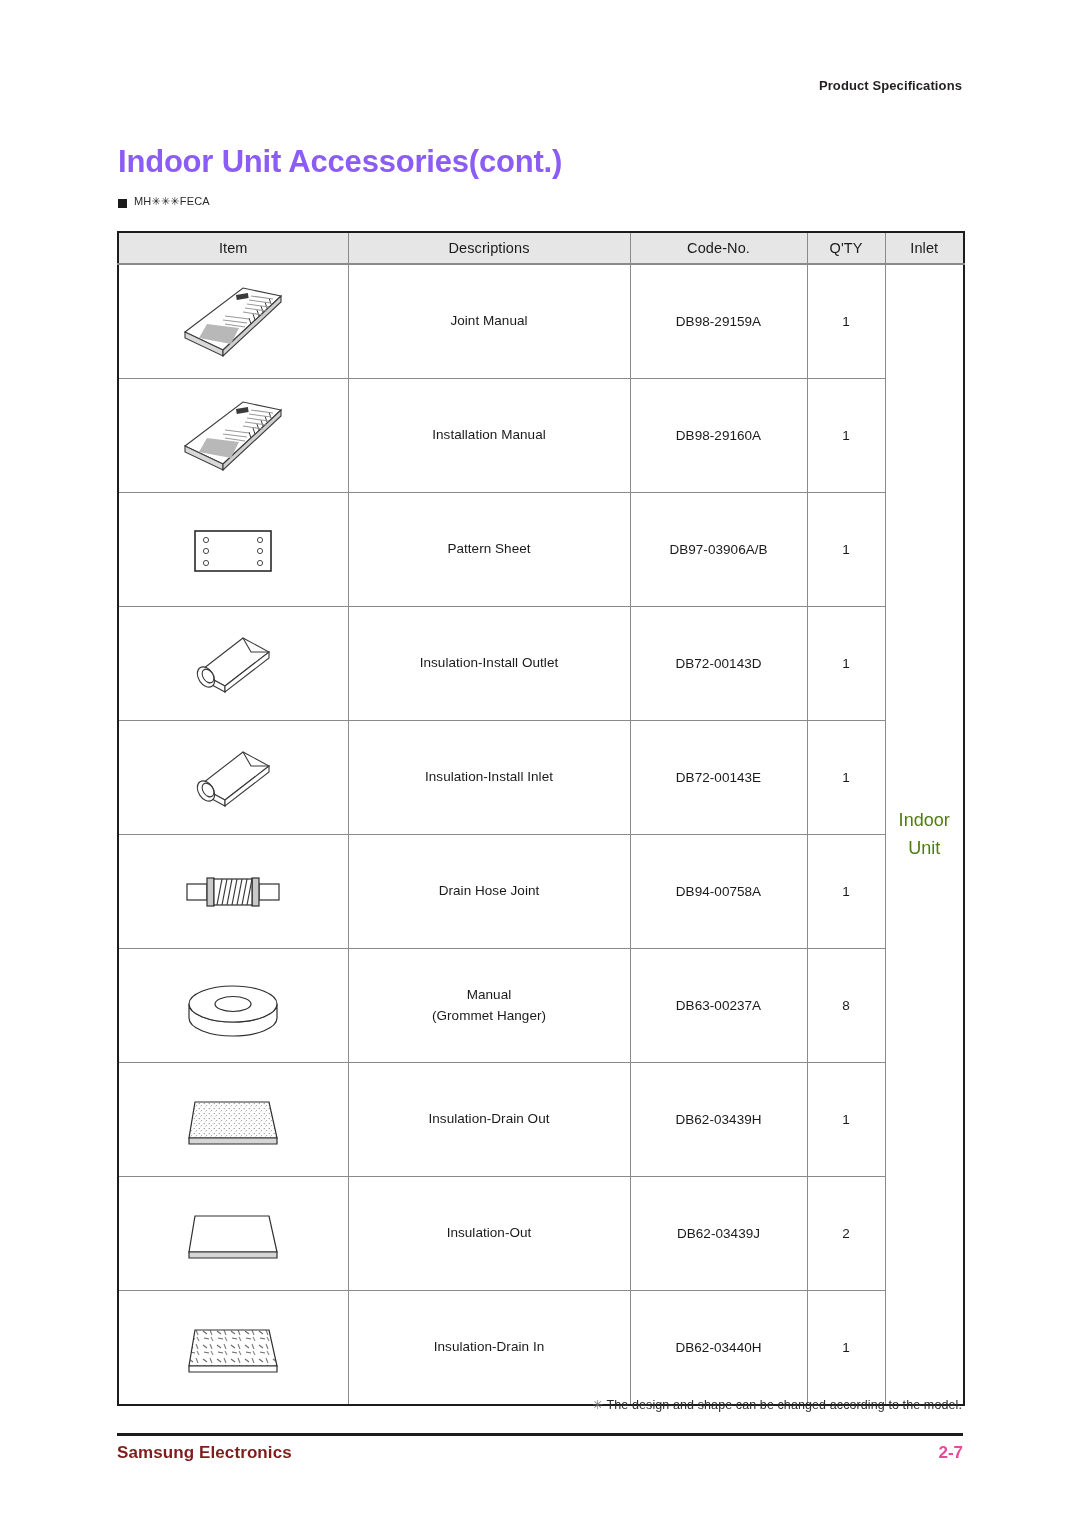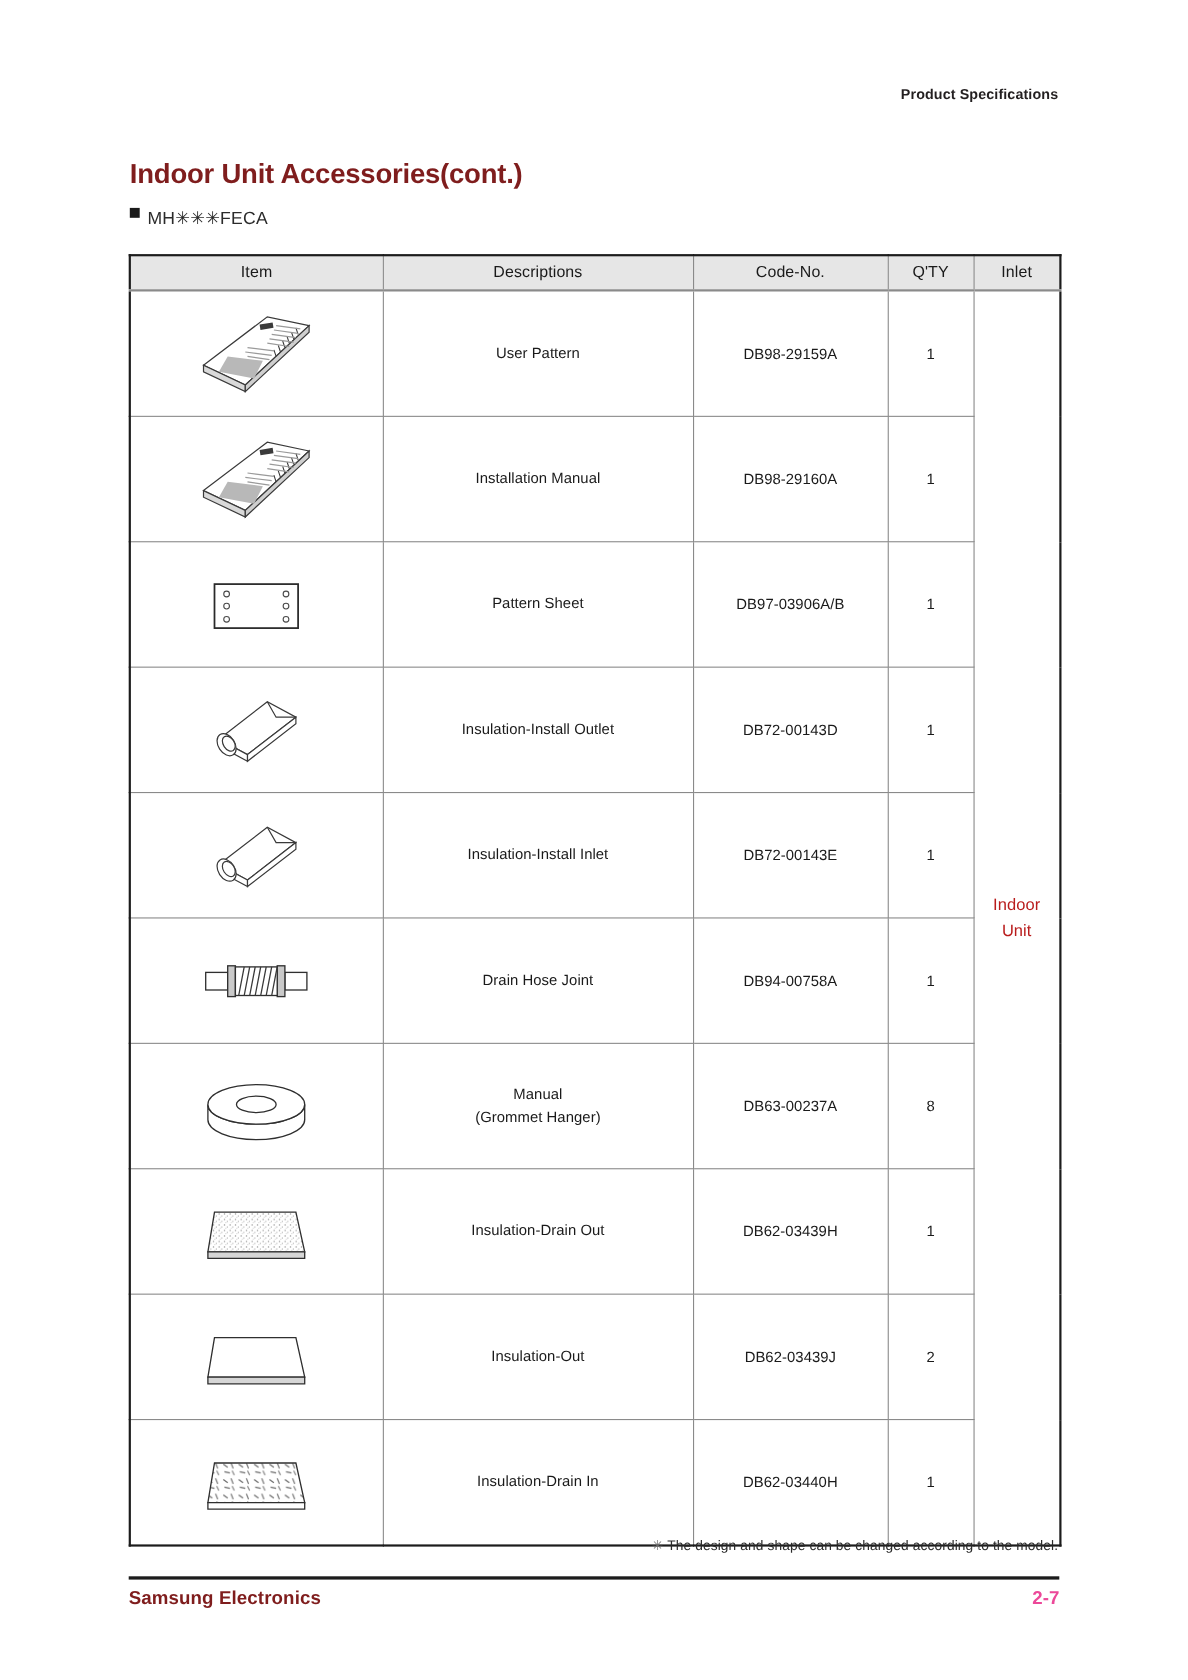--- a/index.html
+++ b/index.html
@@ -29,33 +29,33 @@
   }
 
   
   .title-block {
     position: absolute;
     left: 118px;
     top: 145px;
     width: 860px;
   }
   .page-title {
-    font-size: 25px;
+    font-size: 31px;
     font-weight: bold;
     letter-spacing: -0.2px;
-    color: #7f1d1d;
+    color: #8b5cf6;
     margin: 0;
     line-height: 1.1;
   }
   .model-line {
     margin-top: 16px;
-    font-size: 16px;
+    font-size: 11px;
     color: #2b2b2b;
     display: flex;
-    align-items: flex-start;
+    align-items: flex-end;
     gap: 7px;
     letter-spacing: .2px;
   }
   .bullet-square {
     display: inline-block;
     width: 9px; height: 9px;
     background: #1a1a1a;
     flex: 0 0 auto;
     position: relative;
     top: 0px;
@@ -105,23 +105,23 @@
     padding: 0;
     letter-spacing: .05px;
   }
   table.acc-table tbody tr:last-child td { border-bottom: none; }
   table.acc-table tbody td.cell-remark { border-right: none; }
   table.acc-table tbody td.cell-qty { font-size: 13.5px; }
 
   .desc-text { line-height: 1.55; }
 
   .remark-text {
-    font-size: 15px;
+    font-size: 18px;
     line-height: 1.55;
-    color: #b91c1c;
+    color: #4d7c0f;
   }
 
   
   .illus {
     display: flex;
     align-items: center;
     justify-content: center;
     height: 113px;
   }
   .illus svg { display: block; }
@@ -212,21 +212,21 @@
               <rect x="63" y="21" width="12" height="5" fill="#3a3a3a" transform="rotate(-9 63 21)"></rect>
               <g stroke="#9a9a9a" stroke-width="1.1">
                 <path d="M78 22 L100 25 M76 26 L98 29 M74 30 L96 33 M72 34 L94 37 M70 38 L90 41"></path>
                 <path d="M52 42 L76 45 M50 46 L74 49 M52 50 L72 53"></path>
               </g>
               <path d="M34 50 L66 54 L58 70 L26 64 Z" fill="#b8b8b8" stroke="none"></path>
             </svg>
           </div>
         </td>
         <td>
-          <div class="desc-text"><span>User Pattern</span></div>
+          <div class="desc-text"><span>Joint Manual</span></div>
         </td>
         <td>DB98-29159A</td>
         <td class="cell-qty">1</td>
         <td class="cell-remark" rowspan="10">
           <div class="remark-text">
             <span>Indoor</span><br>
             <span>Unit</span>
           </div>
         </td>
       </tr>

